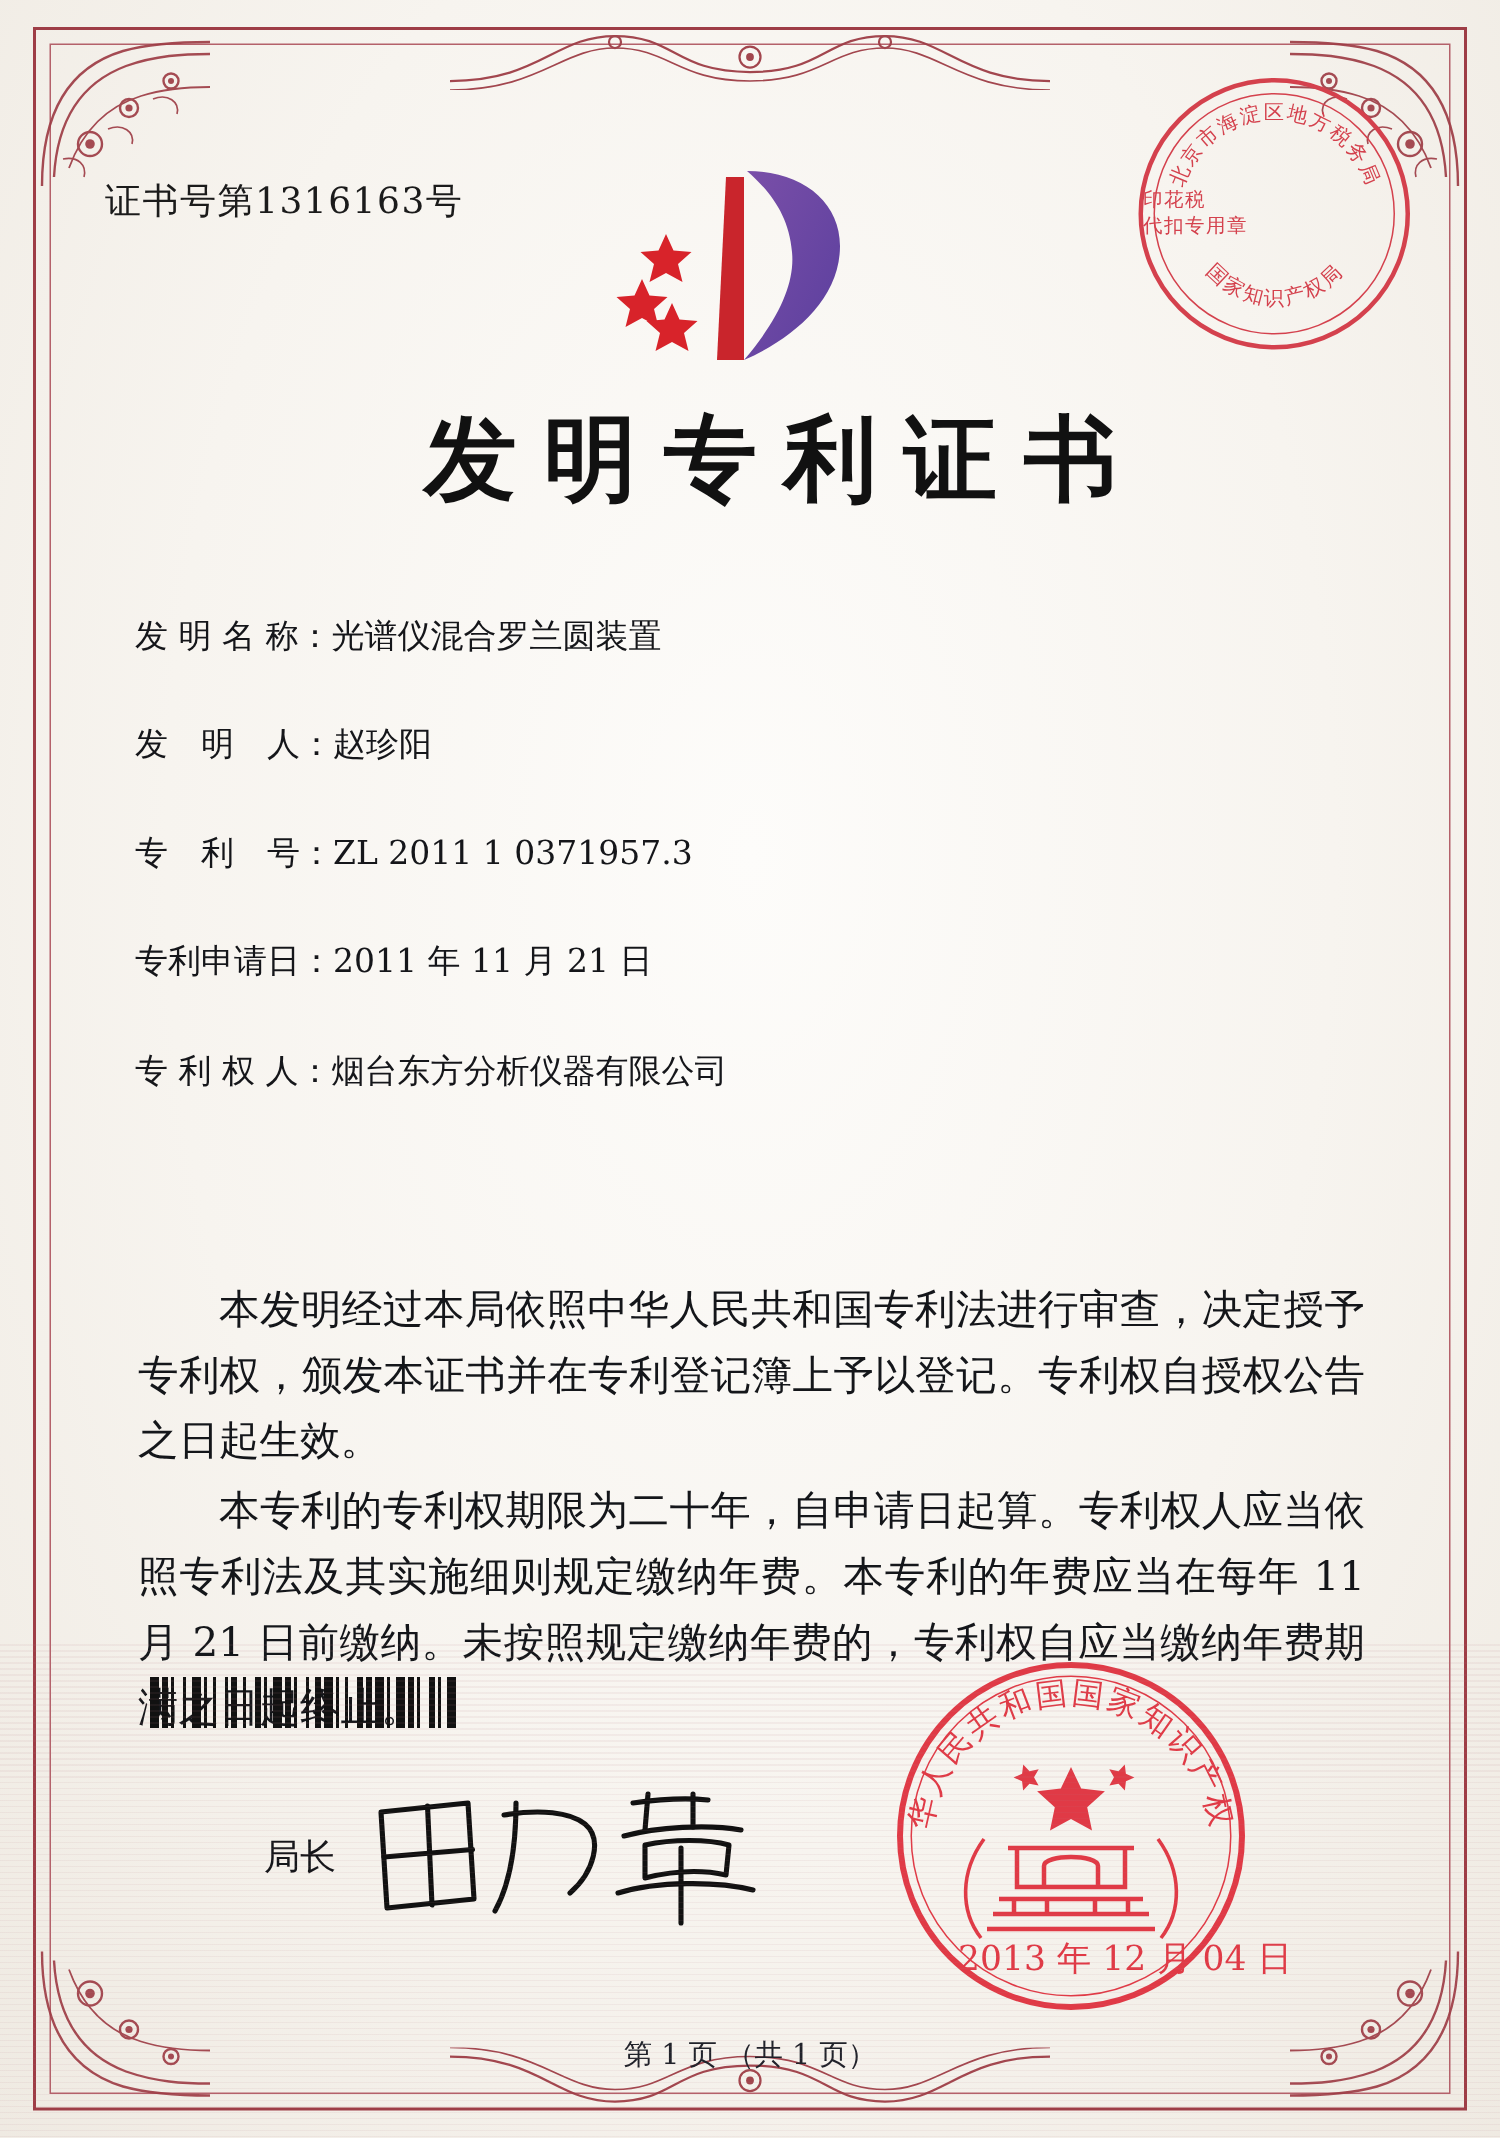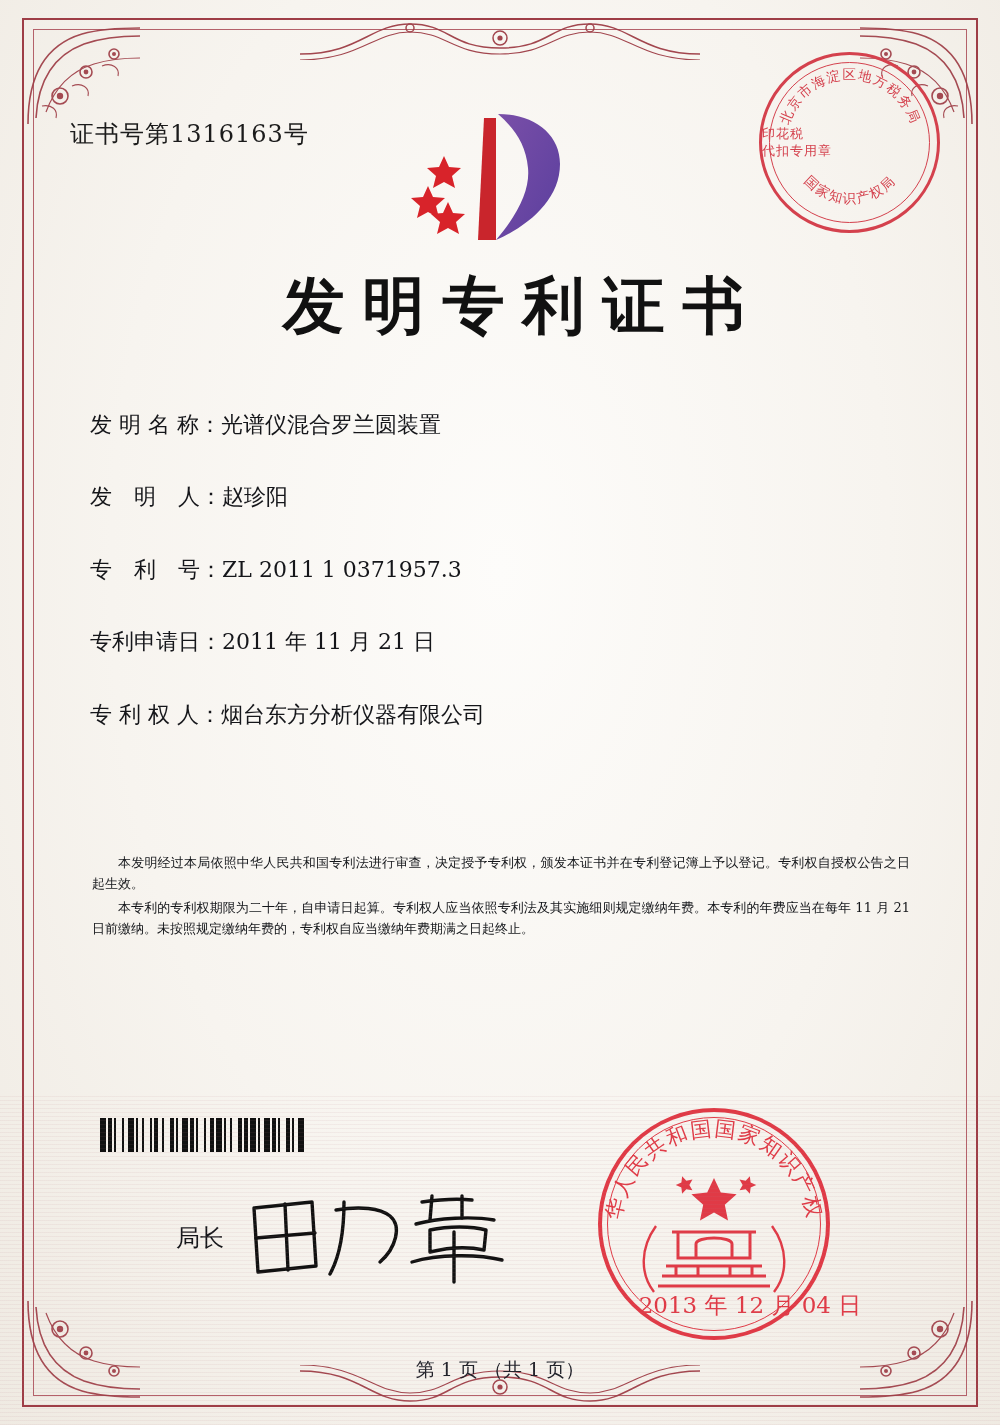--- a/index.html
+++ b/index.html
@@ -85,21 +85,21 @@
   .field{
     font-size:22px;color:#15161a;margin-bottom:46px;line-height:1.2;
     white-space:nowrap;
   }
   .field .lbl{letter-spacing:0px;}
   .field .val{letter-spacing:0px;}
 
   
   .body-text{
     position:absolute;left:92px;top:852px;width:818px;
-    font-size:13px;line-height:1.62;color:#14161a;text-align:justify;
+    font-size:27px;line-height:1.62;color:#14161a;text-align:justify;
   }
   .body-text p{margin:0 0 3px 0;text-indent:2em;}
 
   
   .barcode{
     position:absolute;left:100px;top:1118px;width:290px;height:34px;
     display:flex;align-items:stretch;
   }
   .barcode i{display:block;background:#111;height:100%;}
 

